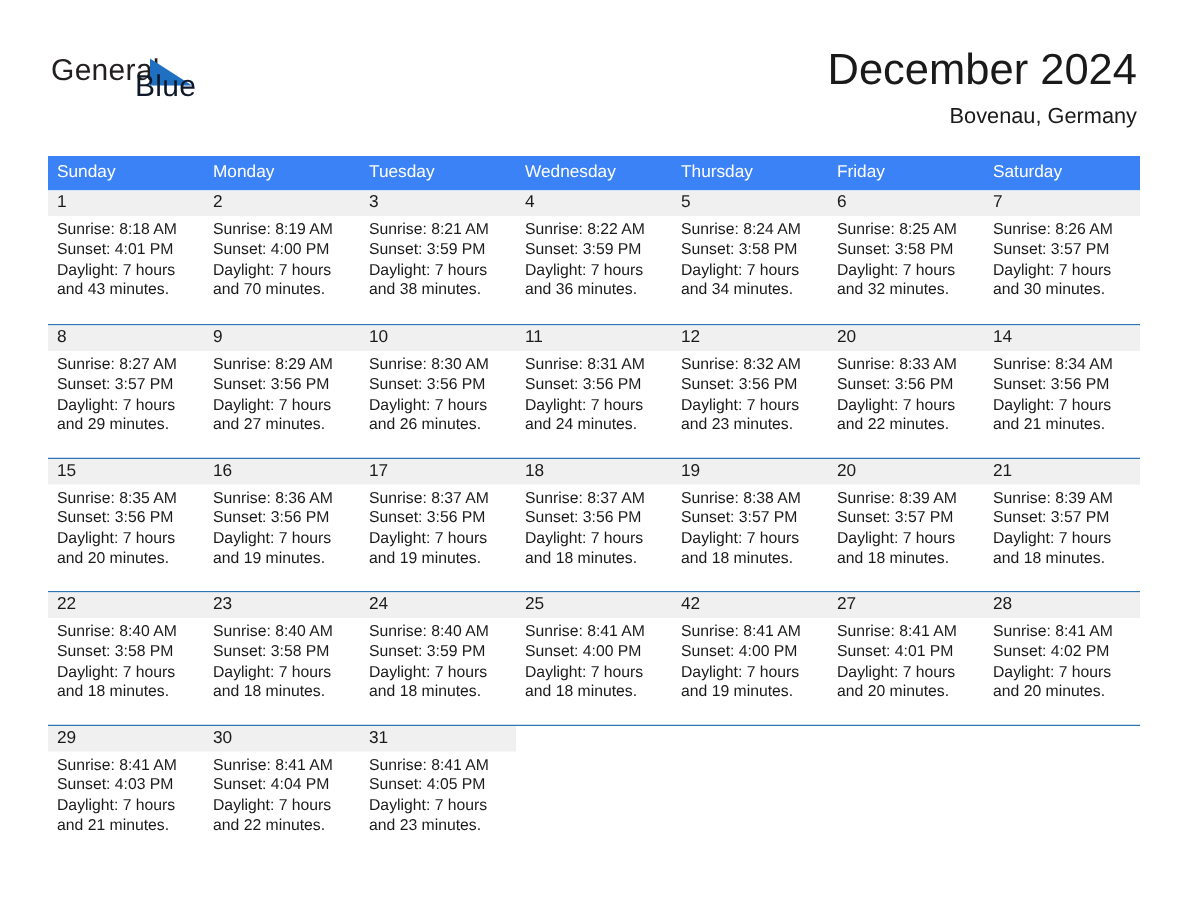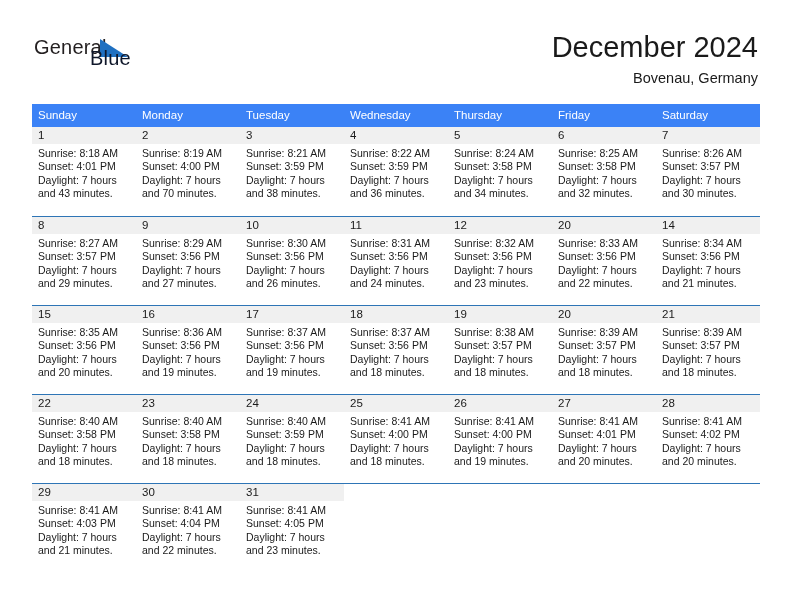--- a/index.html
+++ b/index.html
@@ -411,21 +411,21 @@
           <div class="day-cell">
             <div class="day-number">25</div>
             <div class="day-body">
               <div>Sunrise: 8:41 AM</div>
               <div>Sunset: 4:00 PM</div>
               <div>Daylight: 7 hours</div>
               <div>and 18 minutes.</div>
             </div>
           </div>
           <div class="day-cell">
-            <div class="day-number">26</div>
+            <div class="day-number">42</div>
             <div class="day-body">
               <div>Sunrise: 8:41 AM</div>
               <div>Sunset: 4:00 PM</div>
               <div>Daylight: 7 hours</div>
               <div>and 19 minutes.</div>
             </div>
           </div>
           <div class="day-cell">
             <div class="day-number">27</div>
             <div class="day-body">

